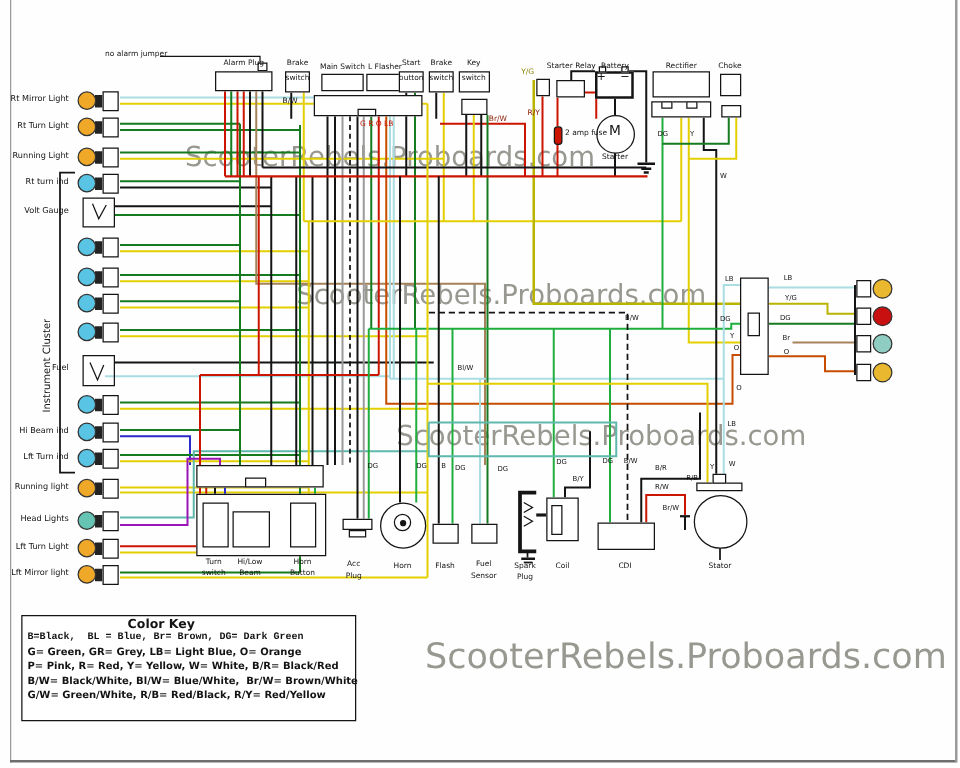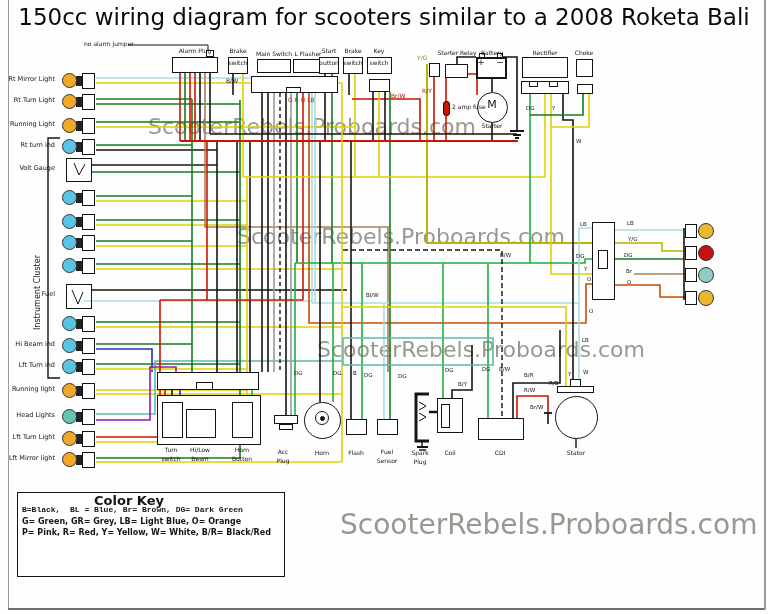--- a/index.html
+++ b/index.html
@@ -10,21 +10,20 @@
   .wm{position:absolute;color:#8e8e86;opacity:.9;white-space:nowrap;z-index:1;}
   .layer{position:absolute;left:0;top:0;z-index:2;}
   .rc{position:absolute;border:1px solid #141414;background:#fff;box-sizing:border-box;z-index:3;}
   .ci{position:absolute;border:1.2px solid #141414;background:#fff;border-radius:50%;box-sizing:border-box;z-index:4;}
   .tx{position:absolute;white-space:pre;line-height:1.1;color:#141414;z-index:5;}
 </style>
 </head>
 <body>
 
 <div id="cv">
-  <div class="title">150cc wiring diagram   for scooters similar to a 2008  Roketa Bali</div>
 <div class="wm" style="left: 148px; top: 114px; font-size: 22px;">ScooterRebels.Proboards.com</div>
     <div class="wm" style="left: 237px; top: 224px; font-size: 22px;">ScooterRebels.Proboards.com</div>
     <div class="wm" style="left: 317px; top: 337px; font-size: 22px;">ScooterRebels.Proboards.com</div>
     <div class="wm" style="left: 340px; top: 508px; font-size: 28px;">ScooterRebels.Proboards.com</div>
     <svg width="768" height="614" class="layer">
       <polyline points="96,78 312,78" fill="none" stroke="#a9dde2" stroke-width="1.6"></polyline>
       <polyline points="96,83 342,83" fill="none" stroke="#e3cf00" stroke-width="1.6"></polyline>
       <polyline points="96,99 192,99" fill="none" stroke="#167a1e" stroke-width="1.6"></polyline>
       <polyline points="96,104 240,104" fill="none" stroke="#167a1e" stroke-width="1.6"></polyline>
       <polyline points="96,122 240,122" fill="none" stroke="#167a1e" stroke-width="1.6"></polyline>
@@ -345,17 +344,19 @@
     <div class="tx" style="top: 381px; font-size: 5.5px; left: 458px;">B/Y</div>
     <div class="tx" style="top: 366px; font-size: 5.5px; left: 482px;">DG</div>
     <div class="tx" style="top: 366px; font-size: 5.5px; left: 499px;">B/W</div>
     <div class="tx" style="top: 372px; font-size: 5.5px; left: 524px;">B/R</div>
     <div class="tx" style="top: 387px; font-size: 5.5px; left: 524px;">R/W</div>
     <div class="tx" style="top: 380px; font-size: 5.5px; left: 549px;">R/B</div>
     <div class="tx" style="top: 404px; font-size: 5.5px; left: 530px;">Br/W</div>
     <div class="tx" style="top: 371px; font-size: 5.5px; left: 568px;">Y</div>
     <div class="tx" style="top: 369px; font-size: 5.5px; left: 583px;">W</div>
     <div class="tx" style="left: 34px; top: 330px; font-size: 8px; transform: rotate(-90deg); transform-origin: 0px 0px;">Instrument Cluster</div>
-    <div class="tx" style="left: 17px; top: 494px; width: 224px; text-align: center; font-size: 13px; font-weight: 600;">Color Key</div>
+    <div class="tx" style="left: 17px; top: 494px; width: 224px; text-align: center; font-size: 10px; font-weight: 600;">Color Key</div>
     <div class="tx" style="left: 22px; top: 506px; font-size: 8px; font-weight: 600; font-family: Liberation Mono, monospace;">B=Black,  BL = Blue, Br= Brown, DG= Dark Green</div>
     <div class="tx" style="left: 22px; top: 529px; font-size: 8px; font-weight: 600;">P= Pink, R= Red, Y= Yellow, W= White, B/R= Black/Red</div>
     <div class="tx" style="left: 22px; top: 517.5px; font-size: 8px; font-weight: 600;">G= Green, GR= Grey, LB= Light Blue, O= Orange</div>
+    <div class="tx" style="left: 22px; top: 540.5px; font-size: 8px; font-weight: 600;">B/W= Black/White, Bl/W= Blue/White,  Br/W= Brown/White</div>
+    <div class="tx" style="left: 22px; top: 552px; font-size: 8px; font-weight: 600;">G/W= Green/White, R/B= Red/Black, R/Y= Red/Yellow</div>
   </div>
 
 </body></html>

